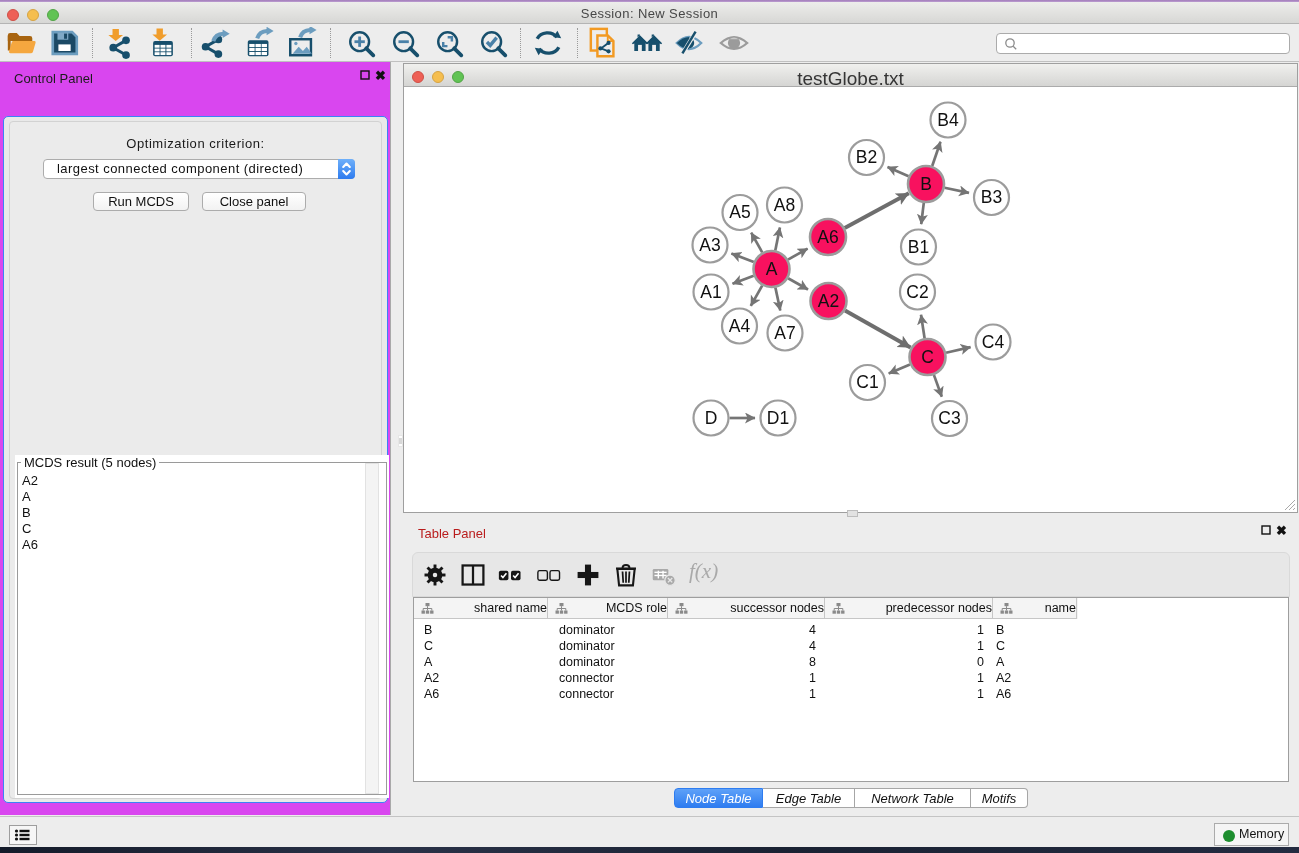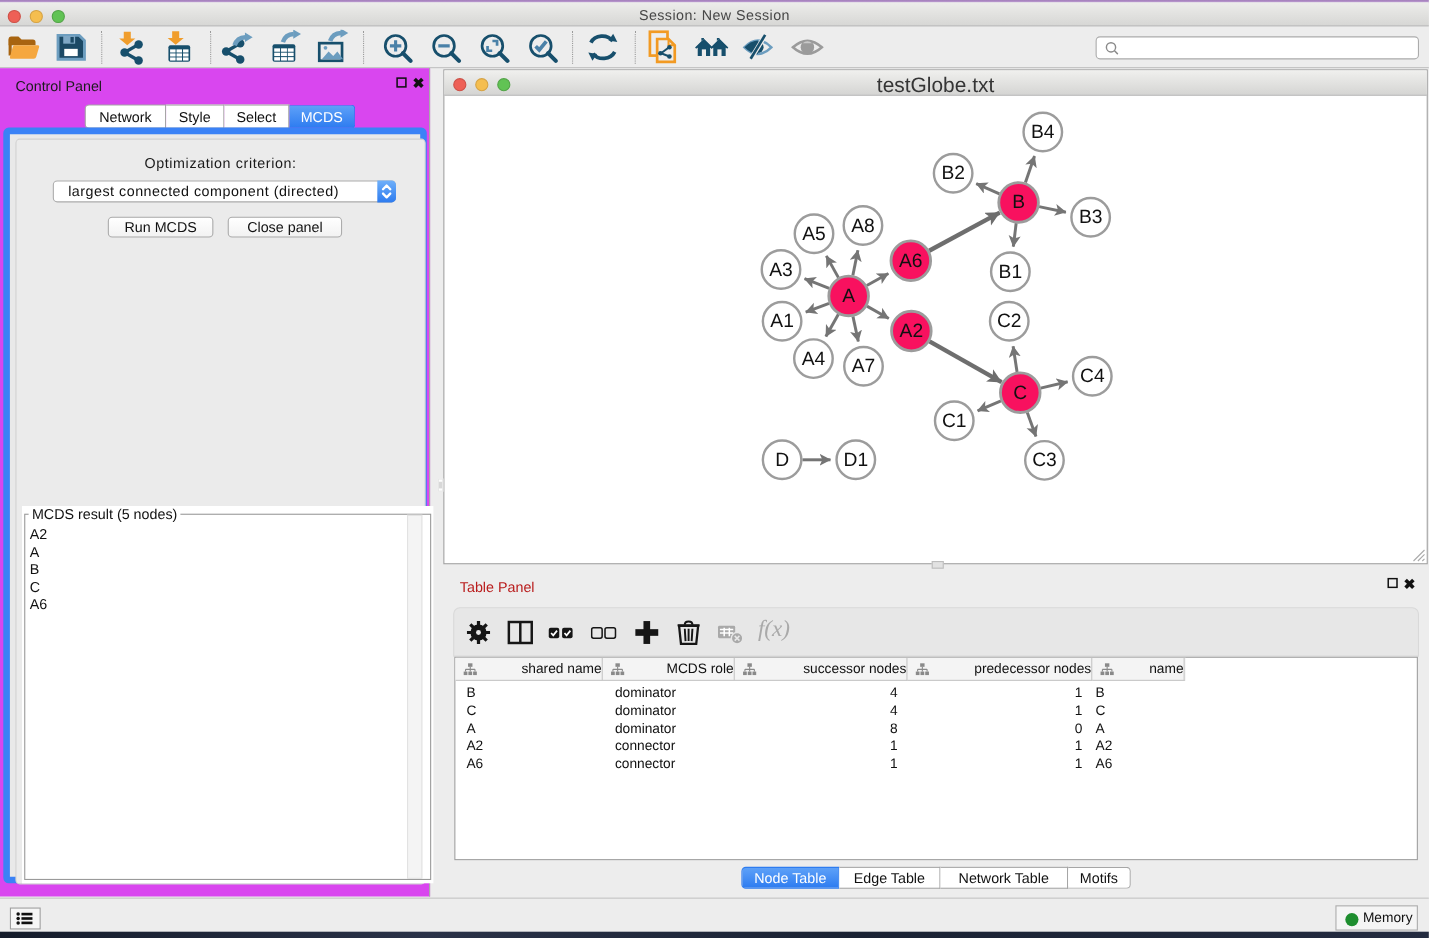--- a/index.html
+++ b/index.html
@@ -28,21 +28,21 @@
   border-right:1px solid #A9A9A9; }
 #cpanel .ptitle { position:absolute; left:14px; top:9px; font-size:13px; color:#1c1c1c; }
 .wbtns { position:absolute; top:9px; font-size:12px; color:#111; }
 .tabs { position:absolute; display:flex; height:22px; }
 .tab { height:22px; line-height:21px; font-size:13px; color:#111; text-align:center;
   background:#fff; border:1px solid #A6A6A6; border-left:none; padding:0 0; }
 .tab.first { border-left:1px solid #A6A6A6; border-radius:4px 0 0 4px; }
 .tab.last { border-radius:0 4px 4px 0; }
 .tab.sel { background:linear-gradient(#5EA1F8,#2E7CF0); color:#fff; border-color:#2E7CF0; }
 #cp-content { position:absolute; left:3px; top:54px; width:385px; height:687px;
-  background:#E9E9E9; border:6px solid #3b82f6; border-radius:5px; }
+  background:#E9E9E9; border:1px solid #3b82f6; border-radius:5px; }
 #cp-inner { position:absolute; left:5px; top:4px; width:373px; height:678px;
   background:#EBEBEB; border:1px solid #D2D2D2; border-radius:4px; }
 
 #optlabel { position:absolute; left:0; width:100%; top:14px; text-align:center; font-size:13px; color:#1a1a1a; letter-spacing:0.55px;}
 #dropdown { position:absolute; left:33px; top:37px; width:312px; height:20px;
   background:#fff; border:1px solid #ACACAC; border-radius:4px; font-size:13px;
   line-height:18px; padding-left:13px; color:#111; letter-spacing:0.45px; }
 #spinner { position:absolute; right:-1px; top:-1px; width:17px; height:20px;
   background:linear-gradient(#6FB0FA,#2D7BEF); border-radius:0 4px 4px 0; }
 .btn { position:absolute; height:19px; background:linear-gradient(#FFFFFF,#F2F2F2);
@@ -79,21 +79,21 @@
 #tp-table { position:absolute; left:413px; top:597px; width:876px; height:185px;
   background:#fff; border:1px solid #9E9E9E; }
 #tp-header { position:absolute; left:0; top:0; height:21px; width:664px; background:#F4F4F4; display:flex; }
 .hcell { height:21px; border-right:1px solid #C6C6C6; border-bottom:1px solid #C6C6C6;
   position:relative; font-size:12.5px; color:#111; text-align:right; line-height:20px; }
 .hcell svg { position:absolute; left:7px; top:4px; }
 .trow { position:absolute; font-size:12.5px; color:#111; height:16px; line-height:16px; width:100%; }
 .trow span { position:absolute; }
 
 #btabs { position:absolute; left:674px; top:788px; display:flex; height:21px; }
-#btabs .tab { height:20px; line-height:19px; }
+#btabs .tab { height:20px; line-height:19px;font-style:italic; }
 
 #statusbar { left:0; top:816px; width:1299px; height:46px; background:#EDEDED;
   border-top:1px solid #C4C4C4; }
 #listbtn { position:absolute; left:9px; top:8px; width:28px; height:20px;
   background:#F6F6F6; border:1px solid #9E9E9E; }
 #membtn { position:absolute; left:1214px; top:6px; width:75px; height:23px;
   background:#F5F5F5; border:1px solid #ABABAB; font-size:13px; color:#111;
   line-height:21px; padding-left:24px; font-size:12.5px; }
 #memdot { position:absolute; left:8px; top:5.5px; width:12px; height:12px; border-radius:50%;
   background:#1E8E2F; }
@@ -259,26 +259,20 @@
           <line x1="10.2" y1="10.2" x2="13.2" y2="13.2" stroke="#8B8B8B" stroke-width="1.3"></line>
         </svg>
       </div>
   </div>
   <div class="abs" id="cpanel">
     <div class="ptitle">Control Panel</div>
     <div class="wbtns" style="left:360px;top:7px"><svg width="10" height="10">
           <rect x="1" y="1" width="8" height="8" fill="none" stroke="#111" stroke-width="1.4"></rect>
         </svg></div>
     <div class="wbtns" style="left:375px;top:6px;font-weight:bold;font-size:13px">✖</div>
-    <div class="tabs" style="left:77px;top:33px">
-      <div class="tab first" style="width:74px">Network</div>
-      <div class="tab" style="width:53px">Style</div>
-      <div class="tab" style="width:59px">Select</div>
-      <div class="tab sel last" style="width:60px">MCDS</div>
-    </div>
     <div id="cp-content">
       <div id="cp-inner">
         <div id="optlabel">Optimization criterion:</div>
         <div id="dropdown">largest connected component (directed)
           <div id="spinner"><svg width="17" height="20" viewBox="0 0 17 20">
                 <g fill="none" stroke="#fff" stroke-width="2.1" stroke-linecap="round" stroke-linejoin="round">
                   <path d="M5.2 8 L8.5 4.6 L11.8 8"></path>
                   <path d="M5.2 12 L8.5 15.4 L11.8 12"></path>
                 </g>
               </svg></div>

